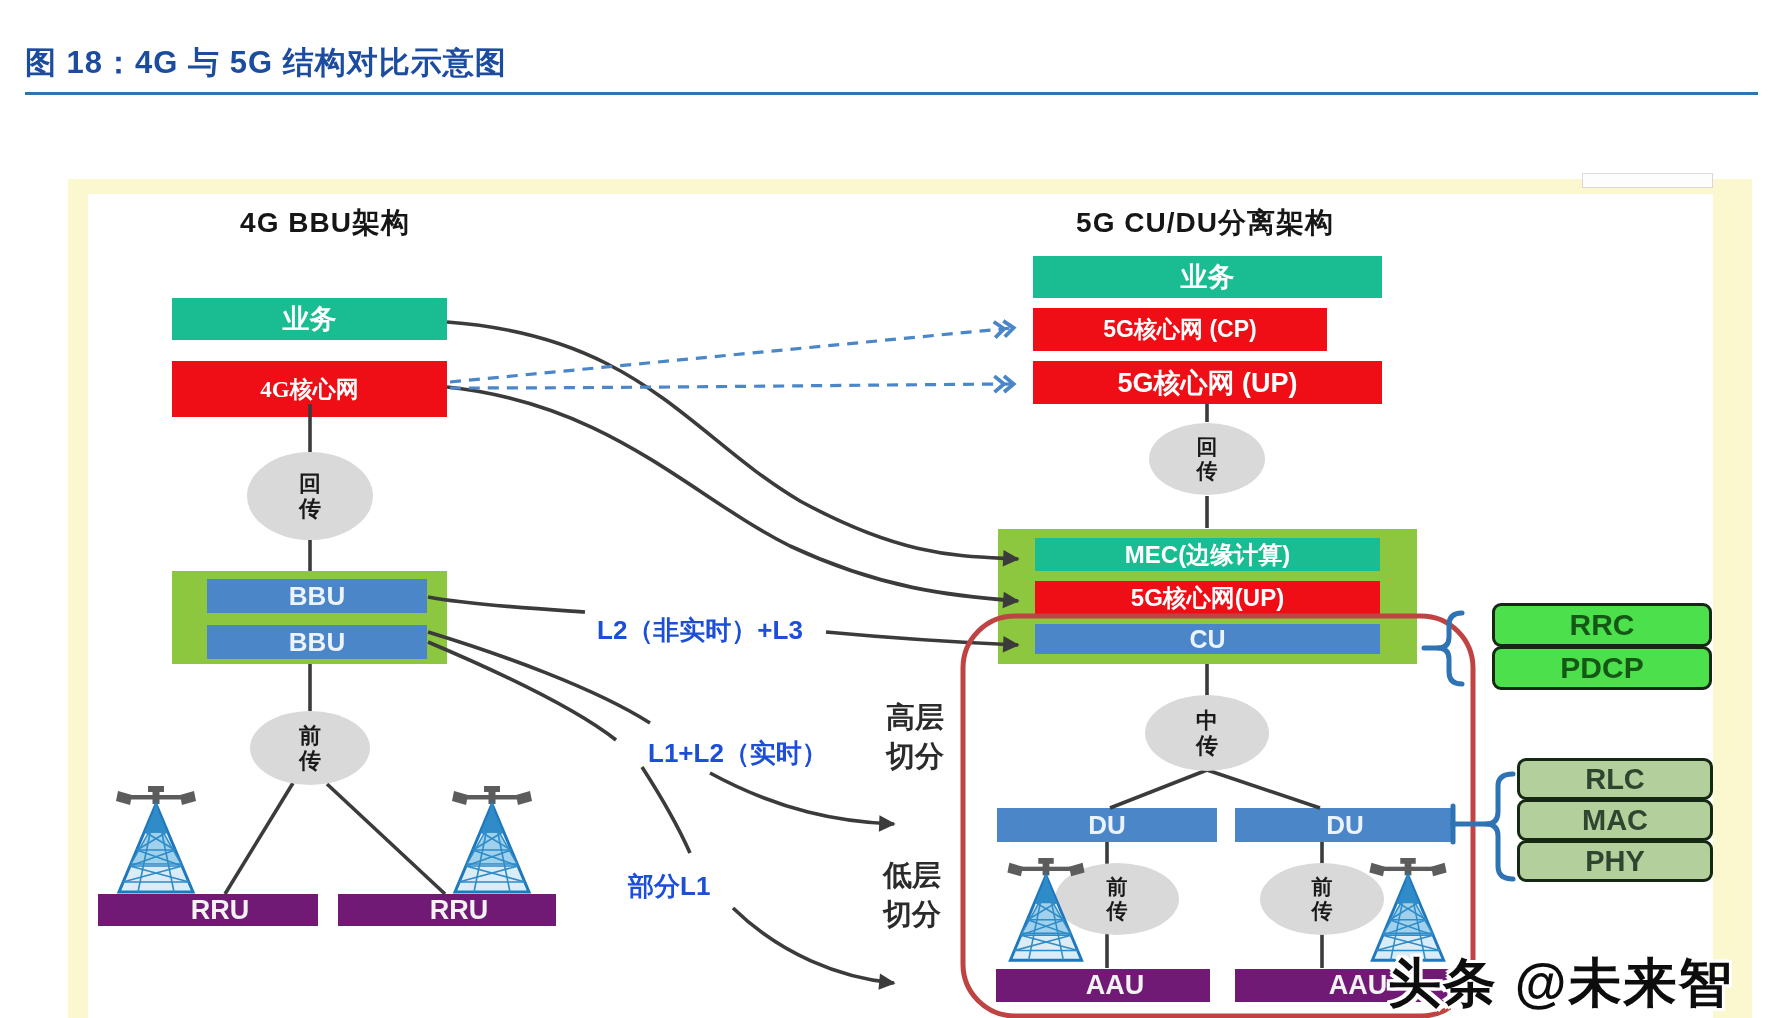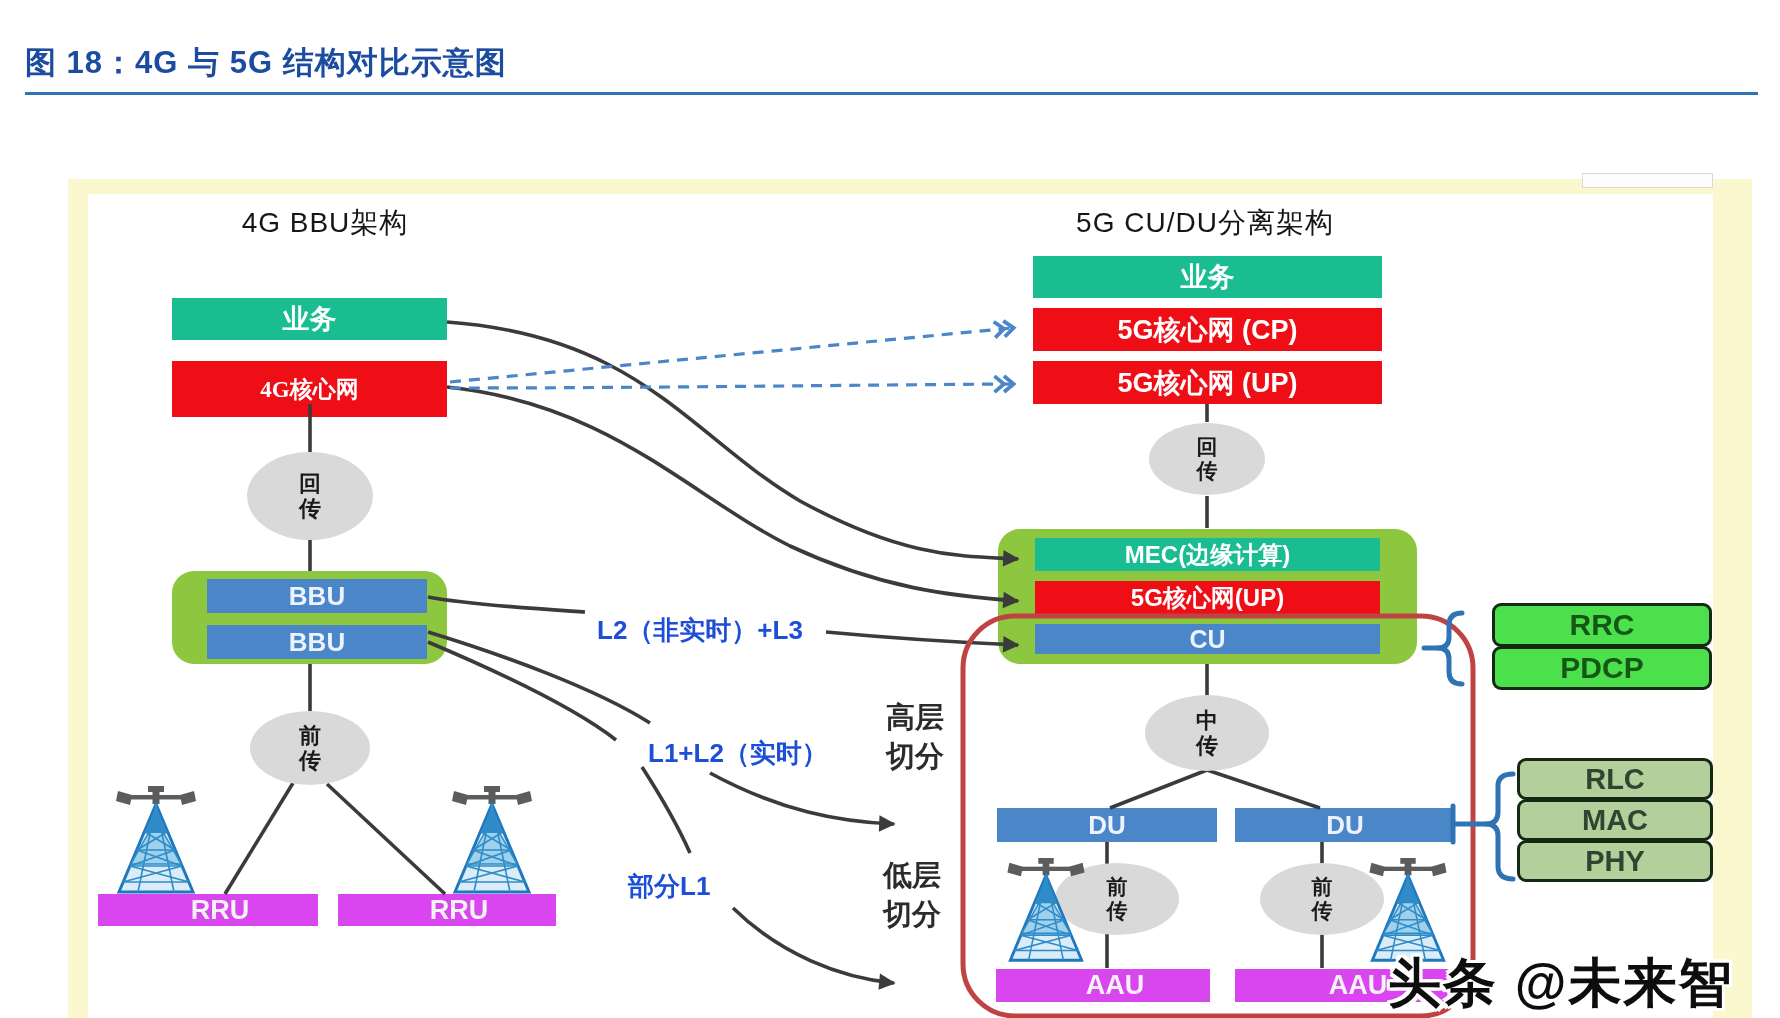--- a/index.html
+++ b/index.html
@@ -10,28 +10,28 @@
 
   
   #page-title { left:25px; top:6px; font-size:31px; font-weight:600; color:#1b4c9f; letter-spacing:1px; }
   #title-rule { left:25px; top:56px; width:1733px; height:3px; background:#2e75b6; }
 
   
   #frame { left:68px; top:143px; width:1684px; height:854px; background:#fbf8d0; }
   #panel { left:88px; top:158px; width:1625px; height:824px; background:#ffffff; }
   #corner-box { left:1582px; top:137px; width:131px; height:15px; background:#fdfdfd; border:1px solid #d9d9d9; }
 
-  .heading { font-size:28px; font-weight:normal; color:#161616; text-align:center; letter-spacing:1px; }
+  .heading { font-size:28px; font-weight:bold; color:#161616; text-align:center; letter-spacing:1px; }
 
   .box { display:flex; align-items:center; justify-content:center; font-weight:bold; color:#fff; }
   .teal { background:#1abd92; }
   .red  { background:#ef0e16; }
   .blue { background:#4a86c8; color:#eaf3ff; }
-  .grayrect { background:#d946ef; color:#f2f2f2;padding-left:24px; }
-  .greenwrap { background:#8dc63f;border-radius:22px; }
+  .grayrect { background:#701a75; color:#f2f2f2;padding-left:24px; }
+  .greenwrap { background:#8dc63f; }
 
   .ellipse { border-radius:50%; background:#d9d9d9; display:flex; align-items:center; justify-content:center;
     white-space:pre-line; text-align:center; font-weight:bold; color:#1a1a1a; font-size:22px; line-height:1.15; }
 
   .stackbox { border:3px solid #142814; border-radius:9px; display:flex; align-items:center; justify-content:center;
     font-weight:bold; }
   .brightgreen { background:#4de04d; color:#155815; font-size:30px; }
   .palegreen   { background:#b3d09c; color:#2f4530; font-size:29px; }
 
   .midlabel { font-weight:bold; color:#1d4ed8; font-size:26px; white-space:nowrap; }
@@ -105,21 +105,21 @@
 
   <div class="abs z2 midlabel" style="left:597px;top:577px;">L2（非实时）+L3</div>
   <div class="abs z2 midlabel" style="left:648px;top:700px;">L1+L2（实时）</div>
   <div class="abs z2 midlabel" style="left:628px;top:833px;">部分L1</div>
   <div class="abs z2 splitlabel" style="left:886px;top:662px;">高层
 切分</div>
   <div class="abs z2 splitlabel" style="left:883px;top:820px;">低层
 切分</div>
 
   <div class="abs z2 box teal" style="left:1033px;top:220px;width:349px;height:42px;font-size:27px;">业务</div>
-  <div class="abs z2 box red" style="left:1033px;top:272px;width:349px;height:43px;font-size:27px;text-align:center;">5G核心网 (CP)</div>
+  <div class="abs z2 box red" style="left:1033px;top:272px;width:294px;height:43px;font-size:23px;text-align:center;">5G核心网 (CP)</div>
   <div class="abs z2 box red" style="left:1033px;top:325px;width:349px;height:43px;font-size:27px;">5G核心网 (UP)</div>
 
   <div class="abs z3 ellipse" style="left:1149px;top:387px;width:116px;height:72px;font-size:21px;">回
 传</div>
 
   <div class="abs z2 greenwrap" style="left:998px;top:493px;width:419px;height:135px;">
     <div class="abs box teal" style="left:37px;top:9px;width:345px;height:33px;font-size:24px;">MEC(边缘计算)</div>
     <div class="abs box red" style="left:37px;top:52px;width:345px;height:33px;font-size:24px;">5G核心网(UP)</div>
     <div class="abs box blue" style="left:37px;top:95px;width:345px;height:30px;font-size:25px;">CU</div>
   </div>

